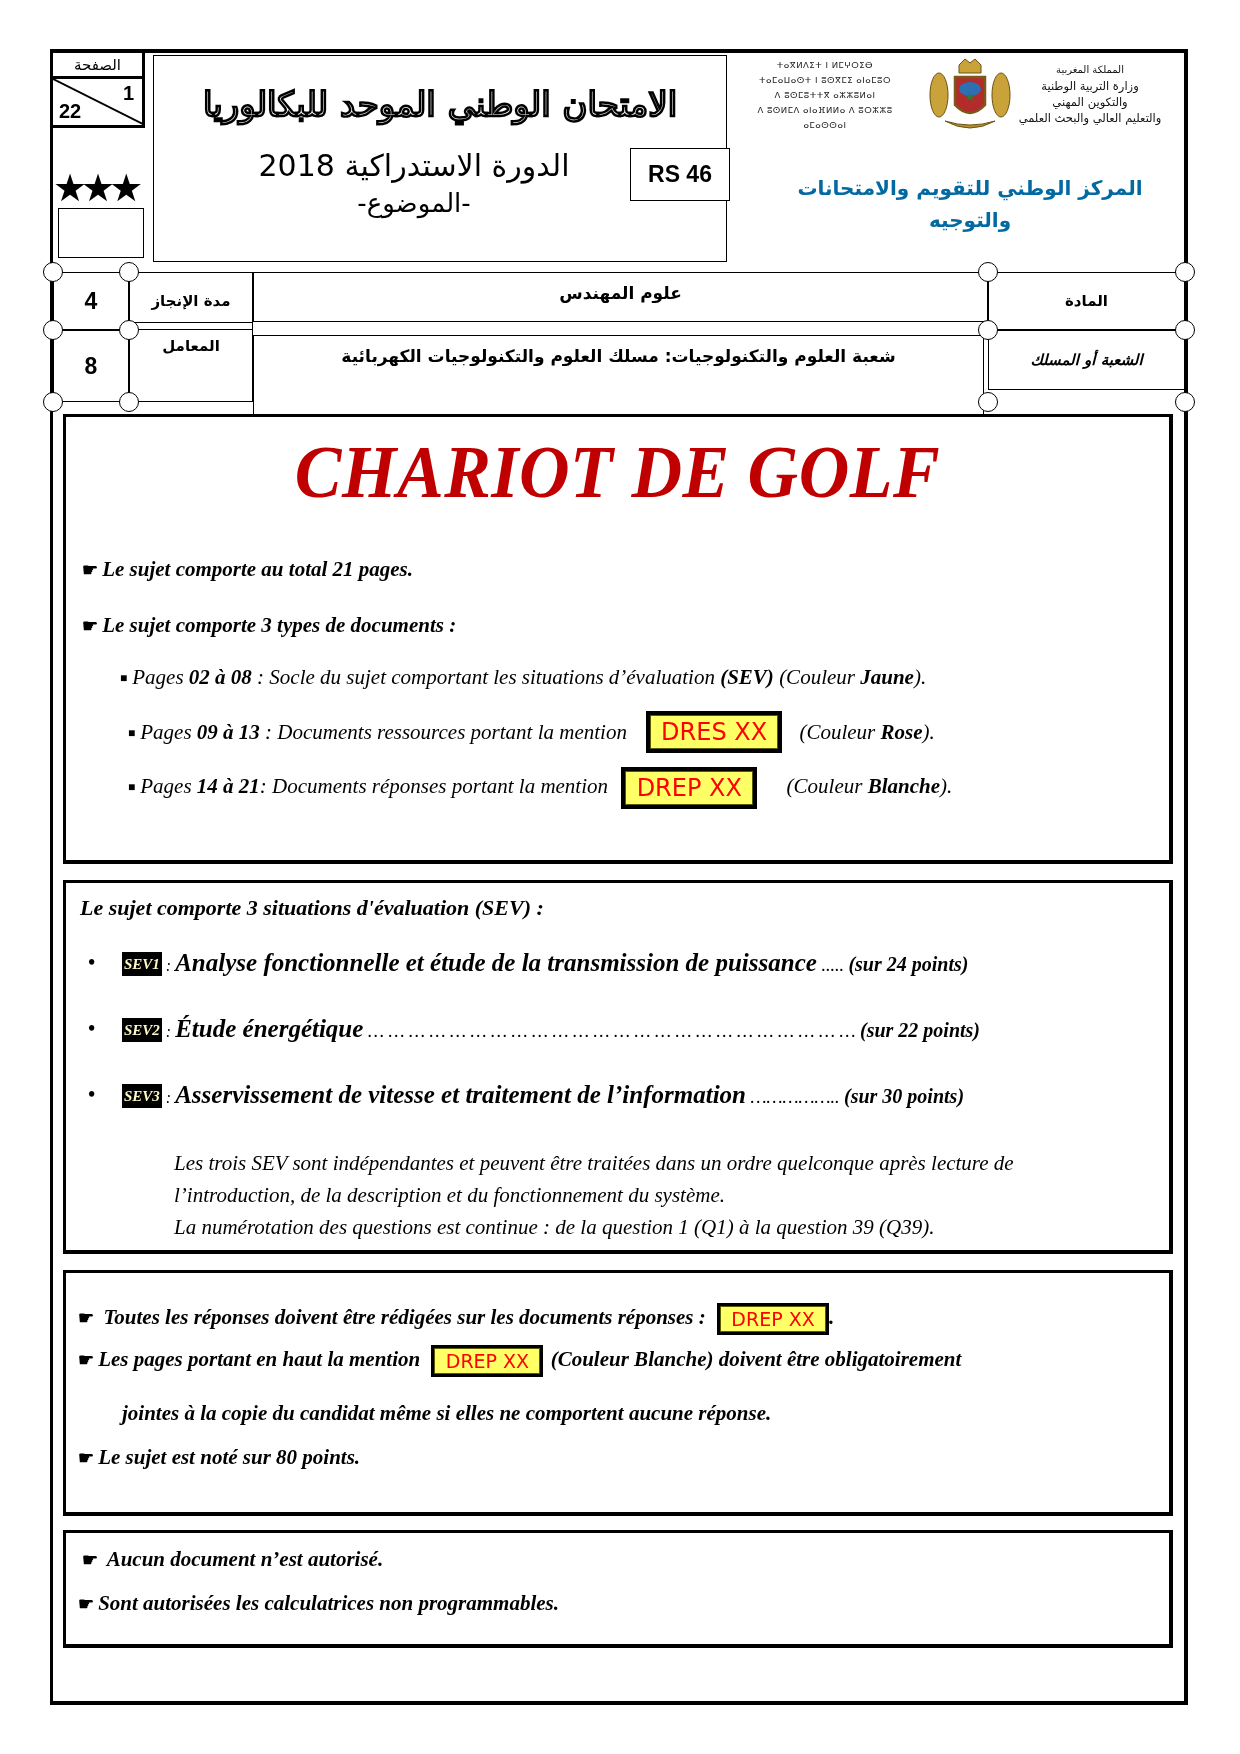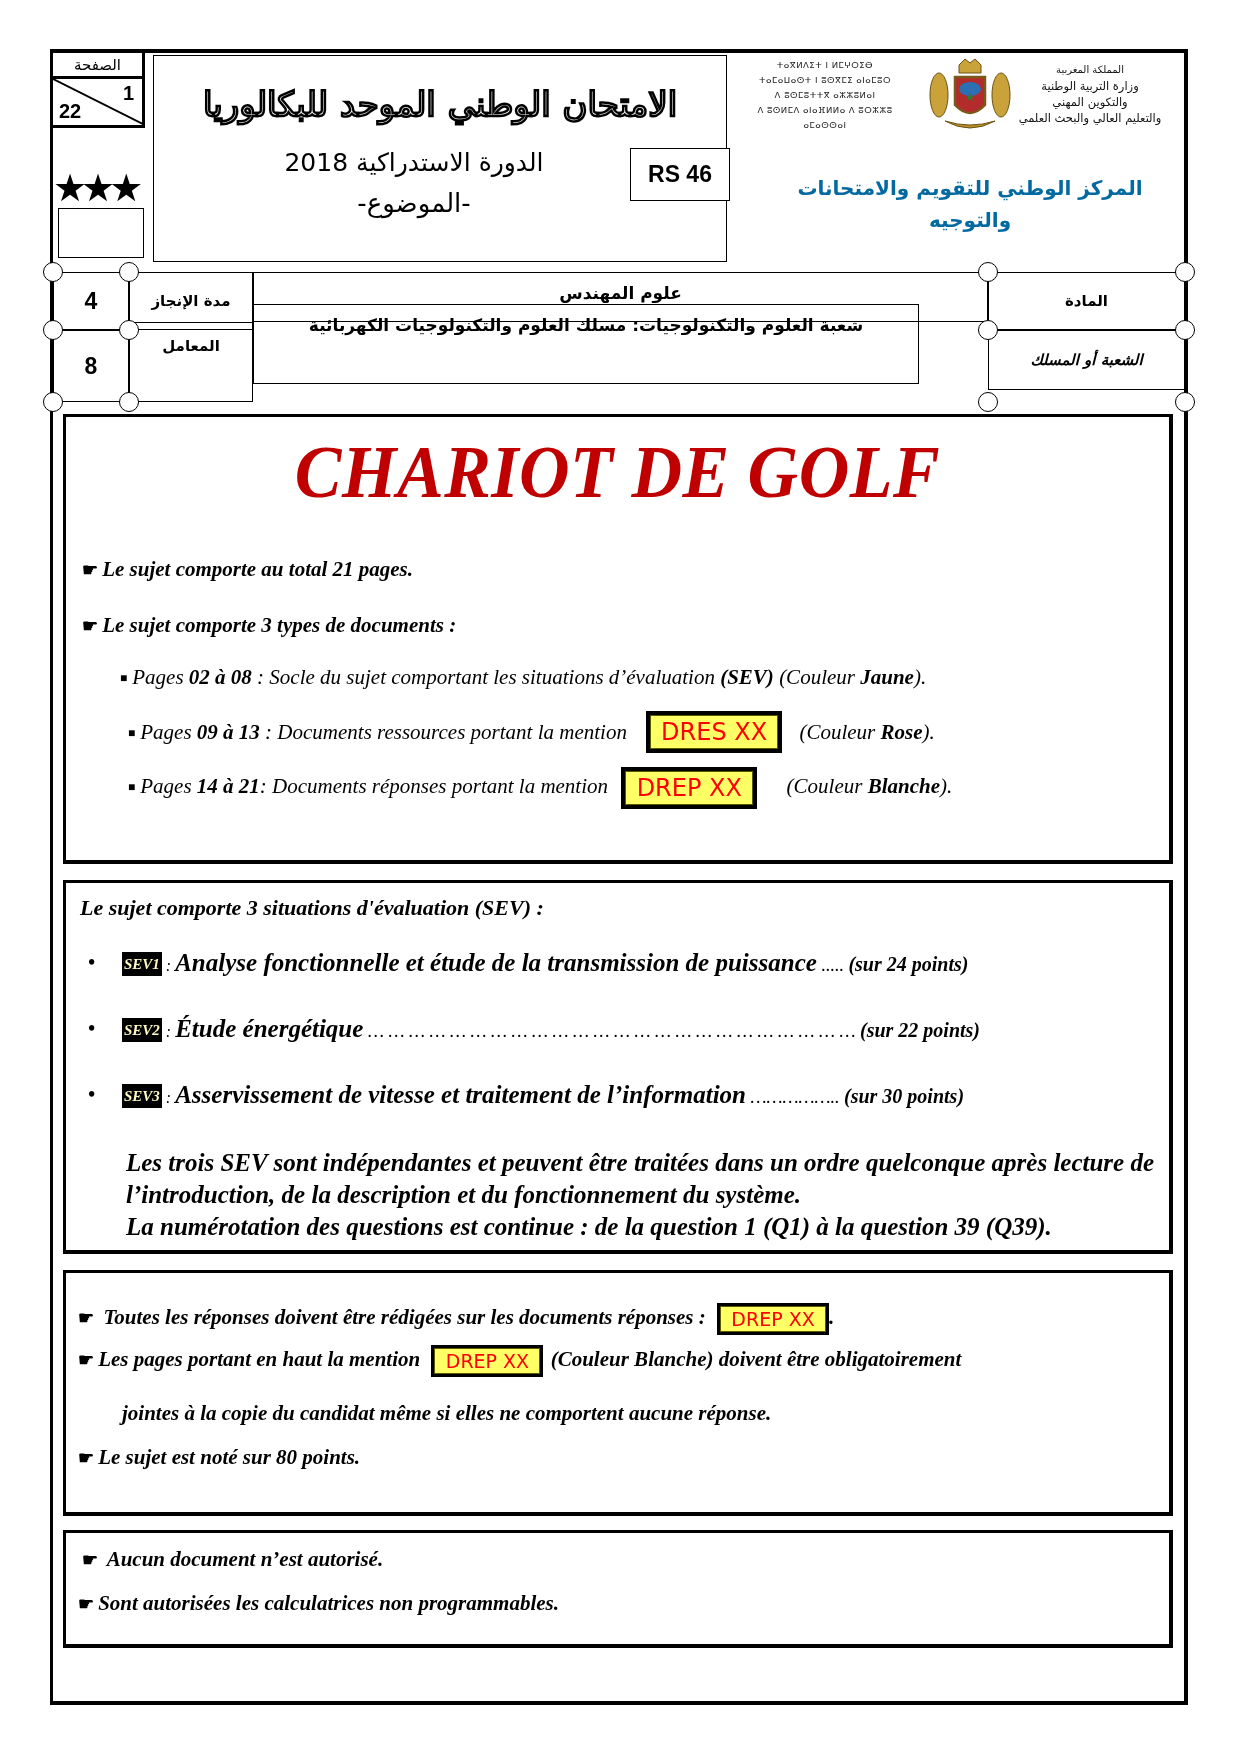--- a/index.html
+++ b/index.html
@@ -17,21 +17,21 @@
   .page-cur { position: absolute; right: 8px; top: 3px; font-family: "Liberation Sans", sans-serif; font-weight: bold; font-size: 20px; }
   .page-total { position: absolute; left: 6px; bottom: 2px; font-family: "Liberation Sans", sans-serif; font-weight: bold; font-size: 20px; }
   .stars { position: absolute; left: 53px; top: 168px; font-size: 38px; letter-spacing: -6px; line-height: 40px; }
   .blank-box { position: absolute; left: 58px; top: 208px; width: 86px; height: 50px; border: 1px solid #000; }
 
   
   .title-box { position: absolute; left: 153px; top: 55px; width: 574px; height: 207px; border: 1.5px solid #000; }
   .exam-title { position: absolute; left: 0; right: 0; top: 28px; text-align: center; direction: rtl;
     font-family: "DejaVu Serif", serif; font-weight: bold; font-size: 34px; color: #fff;
     -webkit-text-stroke: 1.4px #000; letter-spacing: 1px; }
-  .session { position: absolute; left: 70px; width: 380px; top: 92px; text-align: center; direction: rtl; font-family: "DejaVu Sans", sans-serif; font-size: 25px; }
+  .session { position: absolute; left: 70px; width: 380px; top: 92px; text-align: center; direction: rtl; font-family: "DejaVu Sans", sans-serif; font-size: 30px; }
   .subject-word { position: absolute; left: 70px; width: 380px; top: 132px; text-align: center; direction: rtl; font-family: "DejaVu Sans", sans-serif; font-size: 26px; }
   .code-box { position: absolute; left: 630px; top: 148px; width: 100px; height: 53px; border: 1.5px solid #000; background: #fff;
     text-align: center; line-height: 50px; font-family: "Liberation Sans", sans-serif; font-weight: bold; font-size: 23px; }
 
   
   .tifinagh { position: absolute; left: 745px; top: 58px; width: 160px; text-align: center; font-family: "DejaVu Sans", sans-serif; font-size: 8.5px; line-height: 15px; color: #222; letter-spacing: 0.5px; }
   .emblem { position: absolute; left: 925px; top: 55px; width: 90px; height: 82px; }
   .ministry { position: absolute; left: 1000px; top: 62px; width: 180px; text-align: center; direction: rtl; font-family: "DejaVu Sans", sans-serif; font-size: 11.5px; line-height: 16px; color: #111; }
   .center-name { position: absolute; left: 770px; width: 400px; top: 172px; text-align: center; direction: rtl; font-family: "DejaVu Sans", sans-serif; font-weight: bold; font-size: 20px; line-height: 32px; color: #0369a1; }
 
@@ -54,21 +54,21 @@
   .tag { display: inline-block; background: #000; padding: 4px; vertical-align: middle; }
   .tag span { display: block; background: #ffff66; border: 1.5px solid #5a5a00; color: #ff0000; font-family: "DejaVu Sans", sans-serif; font-style: normal; font-weight: normal; text-align: center; }
   .tag.big span { width: 128px; height: 34px; line-height: 32px; font-size: 24px; }
   .tag.small { padding: 3px; }
   .tag.small span { width: 106px; height: 26px; line-height: 24px; font-size: 19px; }
   .sev-badge { display: inline-block; background: #000; color: #fef9c3; font-family: "Liberation Serif", serif; font-style: italic; font-weight: bold; font-size: 15px; padding: 4px 2px; line-height: 16px; vertical-align: 2px; }
   .bullet { position: absolute; left: 22px; font-size: 20px; }
   .sev-title { font-size: 25px; font-weight: bold; }
   .dots { font-size: 18px; font-weight: normal; }
   .pts { font-size: 20px; font-weight: bold; }
-  .para { font-weight: bold; font-style: italic; font-size: 25px; line-height: 32px; }
+  .para { font-weight: normal; font-style: italic; font-size: 21px; line-height: 32px; margin-left: 48px; }
 </style>
 </head>
 <body>
 
 <div class="frame"></div>
 
 <div class="page-box">
   <div class="page-label">الصفحة</div>
   <div class="page-nums">
     <svg width="92" height="46">
@@ -117,21 +117,21 @@
 </div>
 
 <div class="info">
   <div class="cell val-num" style="left:0;top:0;width:76px;height:58px;">4</div>
   <div class="cell lbl" style="left:76px;top:0;width:124px;height:58px;">مدة الإنجاز</div>
   <div class="cell lbl" style="left:935px;top:0;width:197px;height:58px;">المادة</div>
   <div class="cell subj" style="left:200px;top:0;width:735px;height:50px;">علوم المهندس</div>
 
   <div class="cell val-num" style="left:0;top:58px;width:76px;height:72px;">8</div>
   <div class="cell lbl" style="left:76px;top:50px;width:124px;height:80px;align-items:flex-start;padding-top:14px;">المعامل</div>
-  <div class="cell subj" style="left:200px;top:32px;width:666px;height:80px;">شعبة العلوم والتكنولوجيات: مسلك العلوم والتكنولوجيات الكهربائية</div>
+  <div class="cell subj" style="left:200px;top:63px;width:731px;height:80px;">شعبة العلوم والتكنولوجيات: مسلك العلوم والتكنولوجيات الكهربائية</div>
   <div class="cell lbl" style="left:935px;top:58px;width:197px;height:60px;font-style:italic;">الشعبة  أو المسلك</div>
 
   <div class="scallop" style="left:-10px;top:-10px;"></div>
   <div class="scallop" style="left:66px;top:-10px;"></div>
   <div class="scallop" style="left:-10px;top:48px;"></div>
   <div class="scallop" style="left:66px;top:48px;"></div>
   <div class="scallop" style="left:-10px;top:120px;"></div>
   <div class="scallop" style="left:66px;top:120px;"></div>
   <div class="scallop" style="left:925px;top:-10px;"></div>
   <div class="scallop" style="left:1122px;top:-10px;"></div>

